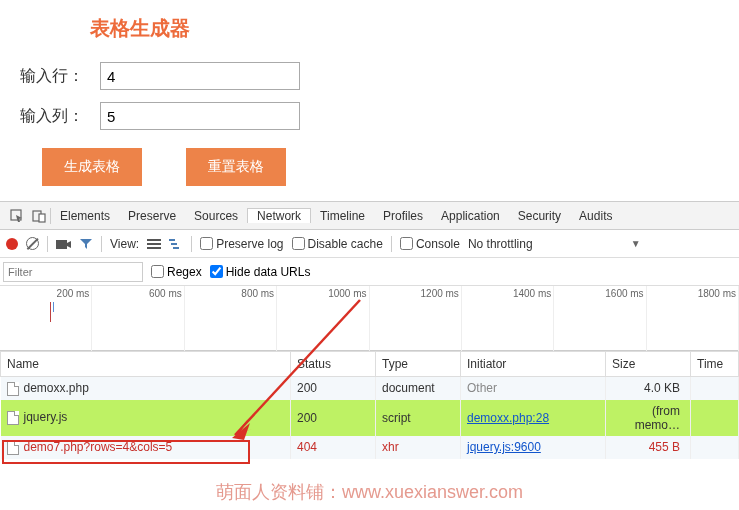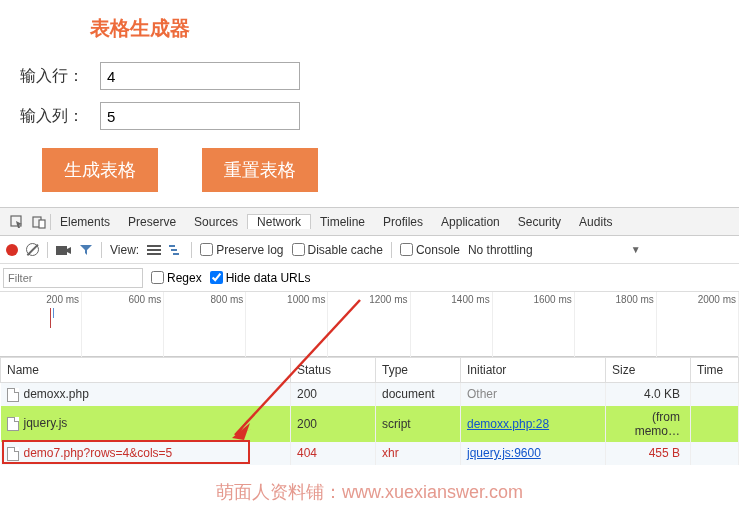--- a/index.html
+++ b/index.html
@@ -4,21 +4,21 @@
 <style>
 * { box-sizing: border-box; margin: 0; padding: 0; }
 body { font-family: Arial, "Microsoft YaHei", sans-serif; font-size: 13px; background: #fff; width: 739px; height: 510px; overflow: hidden; position: relative; }
 
 .app-area { padding: 10px 10px 15px 10px; }
 .title { color: #ed6b3b; font-size: 20px; font-weight: bold; margin-left: 80px; margin-top: 5px; margin-bottom: 20px; }
 .form-row { display: flex; align-items: center; margin: 12px 0 12px 10px; }
 .form-label { font-size: 16px; color: #333; width: 80px; }
 .form-input { width: 200px; height: 28px; border: 1px solid #aaa; padding: 2px 6px; font-size: 15px; }
 .btn-row { margin: 18px 0 0 32px; }
-.btn { display: inline-block; background: #ed8349; color: #fff; border: none; padding: 10px 22px; font-size: 18px; cursor: pointer; margin-right: 40px; }
+.btn { display: inline-block; background: #ed8349; color: #fff; border: none; padding: 10px 22px; font-size: 14px; cursor: pointer; margin-right: 40px; }
 
 .devtools { border-top: 1px solid #ccc; background: #fff; position: relative; }
 .dt-tabs { display: flex; align-items: center; height: 28px; border-bottom: 1px solid #ccc; background: #f3f3f3; padding-left: 6px; }
 .dt-tab-icon { margin: 0 4px; color: #666; display: flex; align-items: center; }
 .dt-tab { padding: 0 9px; height: 28px; line-height: 28px; font-size: 12px; color: #333; cursor: pointer; }
 .dt-tab.active { background: #fff; border-top: 1px solid #ccc; border-left: 1px solid #ccc; border-right: 1px solid #ccc; margin-bottom: -1px; }
 
 .dt-toolbar { display: flex; align-items: center; height: 28px; border-bottom: 1px solid #ddd; padding: 0 6px; gap: 8px; font-size: 12px; color: #333; }
 .rec-dot { width: 12px; height: 12px; border-radius: 50%; background: #d93025; }
 .stop-icon { width: 13px; height: 13px; border: 1.5px solid #666; border-radius: 50%; position: relative; }
@@ -185,23 +185,20 @@
           <span>1200 ms</span>
         </div>
         <div class="tl-tick">
           <span>1400 ms</span>
         </div>
         <div class="tl-tick">
           <span>1600 ms</span>
         </div>
         <div class="tl-tick">
           <span>1800 ms</span>
-        </div>
-        <div class="tl-tick">
-          <span>2000 ms</span>
         </div>
       </div>
     <div class="tl-mark"></div>
     <div class="tl-mark2"></div>
   </div>
 
   <table class="net-table">
     <thead>
         <tr>
       <th class="col-name">Name</th>

